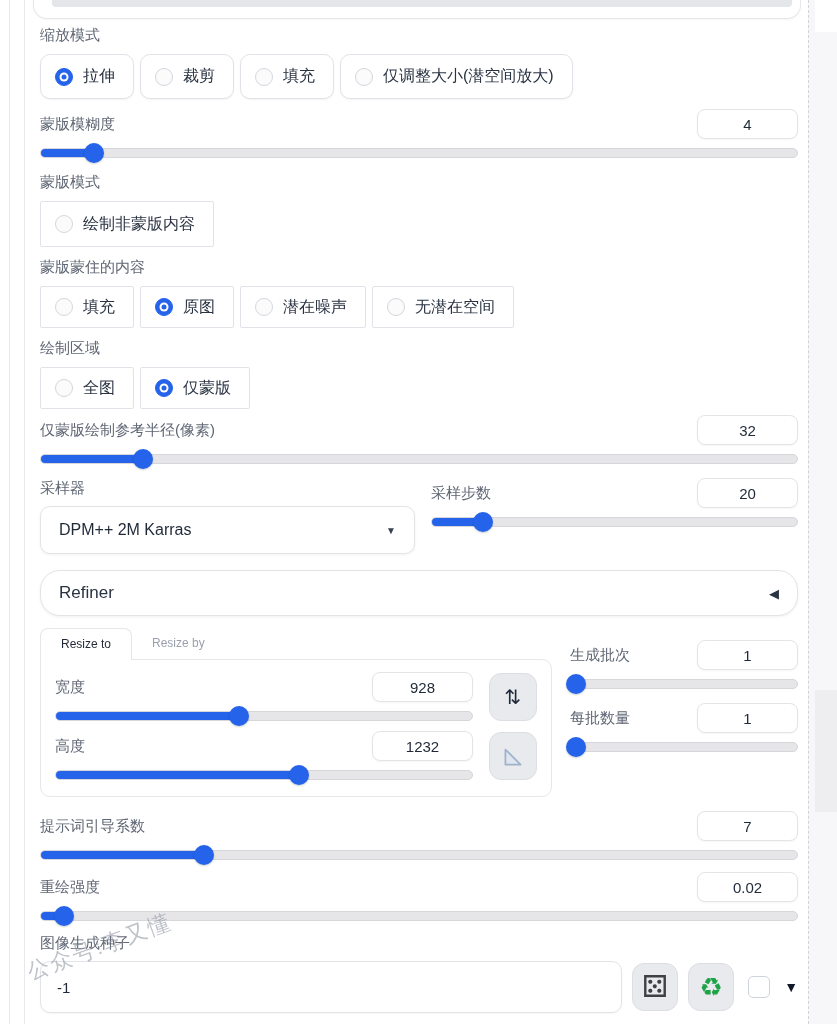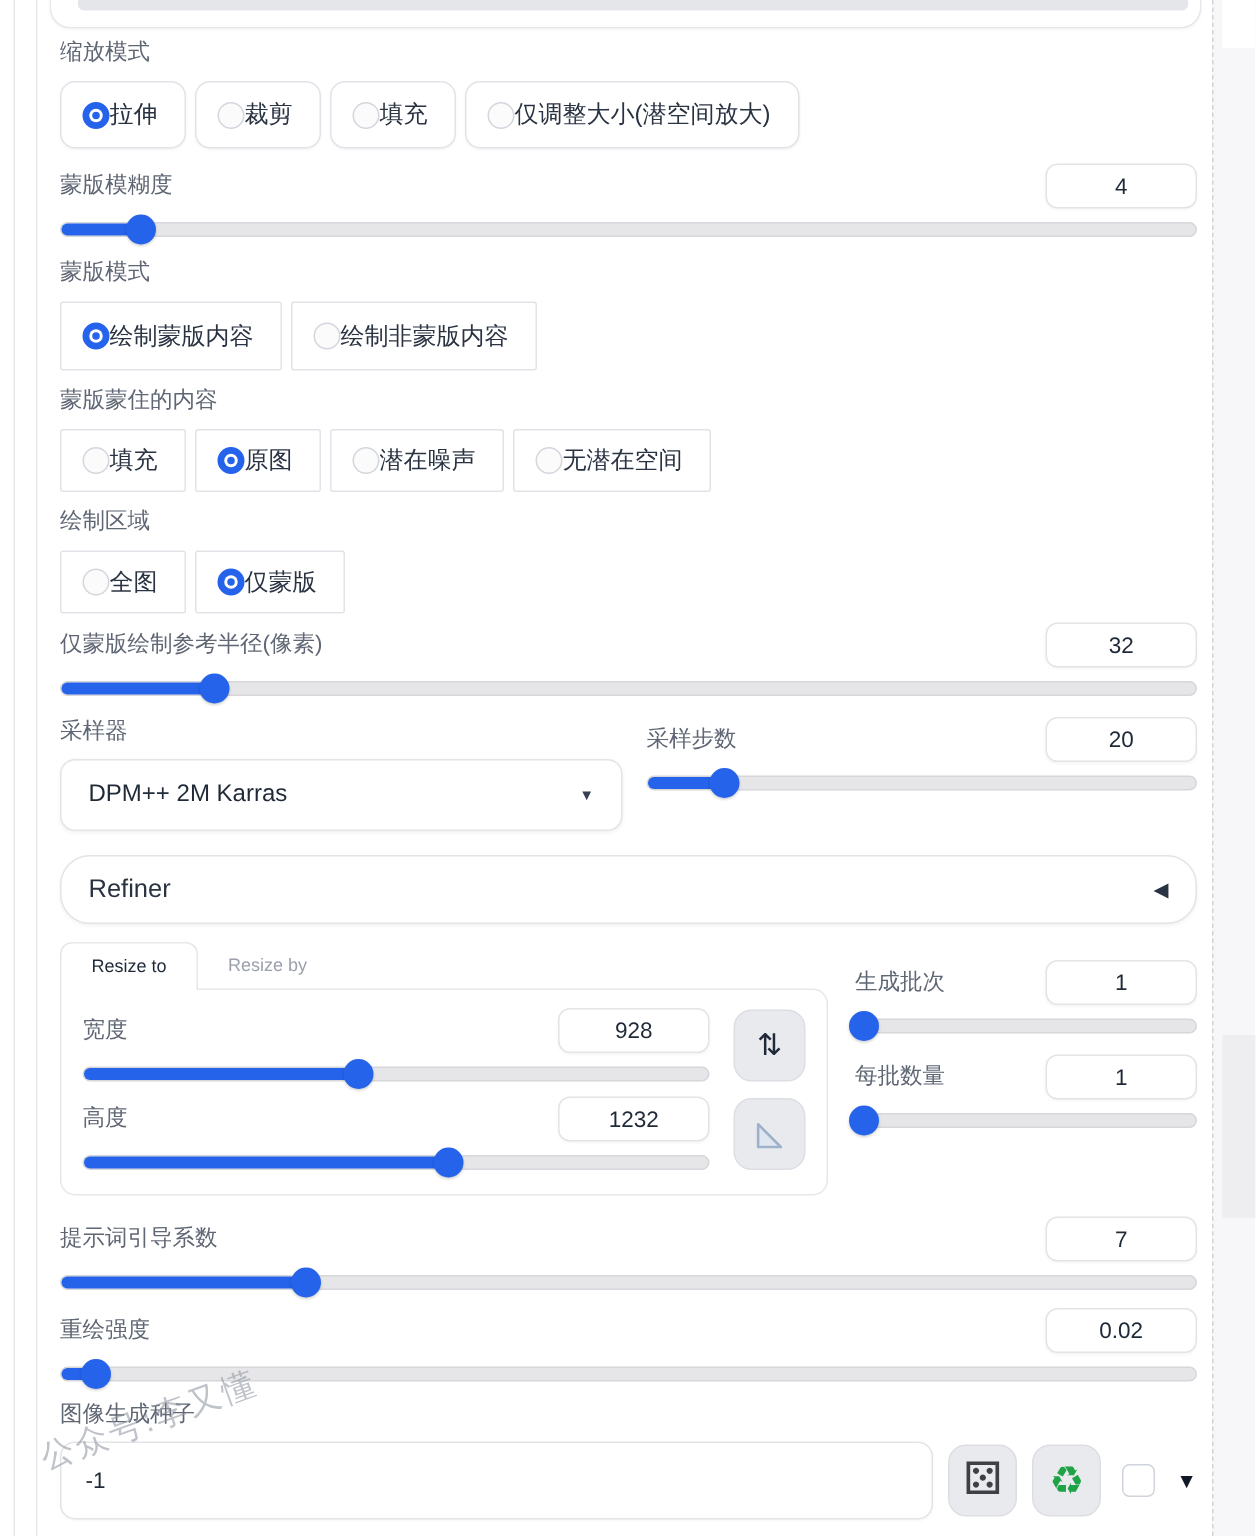--- a/index.html
+++ b/index.html
@@ -19,21 +19,21 @@
 
   .top-partial { position:relative; height:19px; margin:0 -3px 6px -7px;
     background:#fff; border:1px solid #e5e7eb; border-top:none;
     border-radius:0 0 14px 14px; box-shadow:0 1px 2px rgba(0,0,0,.04); }
   .top-partial .bar { position:absolute; top:0; left:18px; right:8px; height:7px;
     background:#e5e6ea; border-radius:0 0 4px 4px; }
 
   .sec-label { font-size:15px; color:#5f6674; margin:6px 0 9px; line-height:20px; }
 
   .radio-row { display:flex; gap:6px; margin-bottom:10px; }
-  .radio-item { display:flex; align-items:center; background:#fff;
+  .radio-item { display:flex; align-items:center; gap:10px; background:#fff;
     border:1px solid #e2e3e8; padding:0 18px 0 14px; cursor:pointer; }
   .radio-row.round .radio-item { border-radius:10px; height:45px;
     box-shadow:0 1px 2px rgba(0,0,0,.05); }
   .radio-row.square .radio-item { border-radius:2px; }
   .radio-row.g2 .radio-item { height:46px; }
   .radio-row.g3 .radio-item, .radio-row.g4 .radio-item { height:42px; }
   .radio-label { font-size:16px; color:#2a3342; white-space:nowrap; }
 
   .rdot { position:relative; width:18px; height:18px; border-radius:50%;
     background:#fbfbfc; border:1.5px solid #d3d6dd; flex:0 0 auto; }
@@ -154,24 +154,20 @@
       <input class="num-input" value="4" style="">
     </div>
     <div class="slider mb12">
       <div class="slider-fill" style="width: 7%;"></div>
       <div class="slider-handle" style="left: 7%;"></div>
     </div>
 
     <div class="sec-label mt14">蒙版模式</div>
     <div class="radio-row square g2">
       <div class="radio-item">
-        <span class="rdot on"></span>
-        <span class="radio-label">绘制蒙版内容</span>
-      </div>
-      <div class="radio-item">
         <span class="rdot"></span>
         <span class="radio-label">绘制非蒙版内容</span>
       </div>
     </div>
 
     <div class="sec-label">蒙版蒙住的内容</div>
     <div class="radio-row square g3">
       <div class="radio-item">
         <span class="rdot"></span>
         <span class="radio-label">填充</span>

